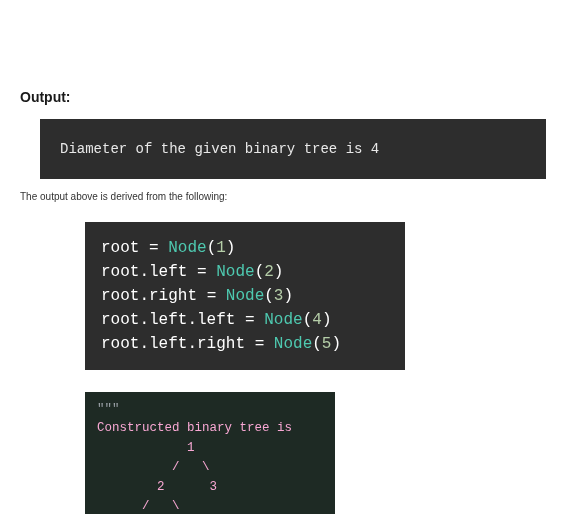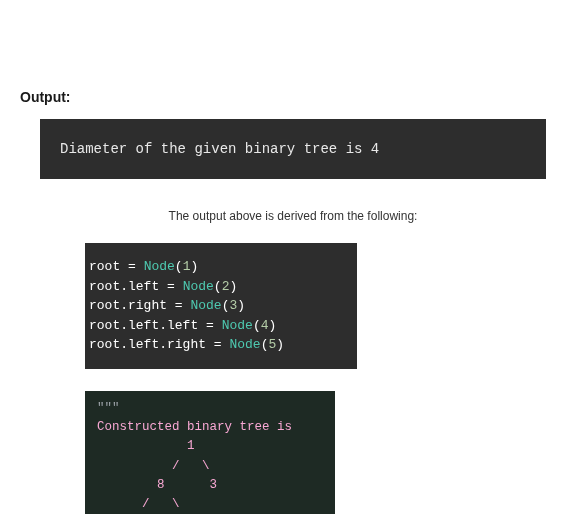--- a/index.html
+++ b/index.html
@@ -16,36 +16,35 @@
     font-size: 14px;
     color: #1a1a1a;
     margin-bottom: 14px;
   }
   .output-block {
     background: #2d2d2d;
     color: #e8e8e8;
     font-family: Consolas, "Courier New", monospace;
     font-size: 14px;
     padding: 22px 20px;
-    margin: 0 20px 30px 20px;
+    margin: 0 20px 12px 20px;
   }
   .explain-text {
-    font-size: 12px;
+    font-size: 10px;
     color: #333;
     margin: 12px 0 20px 0;
-    text-align: center;
   }
   .code-block-1 {
     background: #2d2d2d;
     font-family: Consolas, "Courier New", monospace;
-    font-size: 13px;
+    font-size: 16px;
     line-height: 1.5;
-    padding: 14px 4px;
+    padding: 14px 16px;
     margin: 0 0 22px 65px;
-    width: 272px;
+    width: 320px;
     white-space: pre;
   }
   .code-block-2 {
     background: #1e2a24;
     font-family: Consolas, "Courier New", monospace;
     font-size: 12.5px;
     line-height: 1.55;
     padding: 8px 12px 10px 12px;
     margin: 0 0 0 65px;
     width: 250px;
@@ -71,16 +70,16 @@
 <div class="code-block-1"><span class="kw-white">root </span><span class="op-white">=</span><span> </span><span class="cls-green">Node</span><span class="kw-white">(</span><span class="num-green">1</span><span class="kw-white">)</span>
 <span class="kw-white">root.left </span><span class="op-white">=</span><span> </span><span class="cls-green">Node</span><span class="kw-white">(</span><span class="num-green">2</span><span class="kw-white">)</span>
 <span class="kw-white">root.right </span><span class="op-white">=</span><span> </span><span class="cls-green">Node</span><span class="kw-white">(</span><span class="num-green">3</span><span class="kw-white">)</span>
 <span class="kw-white">root.left.left </span><span class="op-white">=</span><span> </span><span class="cls-green">Node</span><span class="kw-white">(</span><span class="num-green">4</span><span class="kw-white">)</span>
 <span class="kw-white">root.left.right </span><span class="op-white">=</span><span> </span><span class="cls-green">Node</span><span class="kw-white">(</span><span class="num-green">5</span><span class="kw-white">)</span></div>
 
 <div class="code-block-2"><span class="comment-gray">"""</span>
 <span class="str-orange">Constructed binary tree is</span>
 <span class="str-orange">            1</span>
 <span class="str-orange">          /   \</span>
-<span class="str-orange">        8      3</span>
+<span class="str-orange">        2      3</span>
 <span class="str-orange">      /   \</span>
 <span class="str-orange">    8      5</span>
 <span class="comment-gray">"""</span></div>
 
 </body></html>

